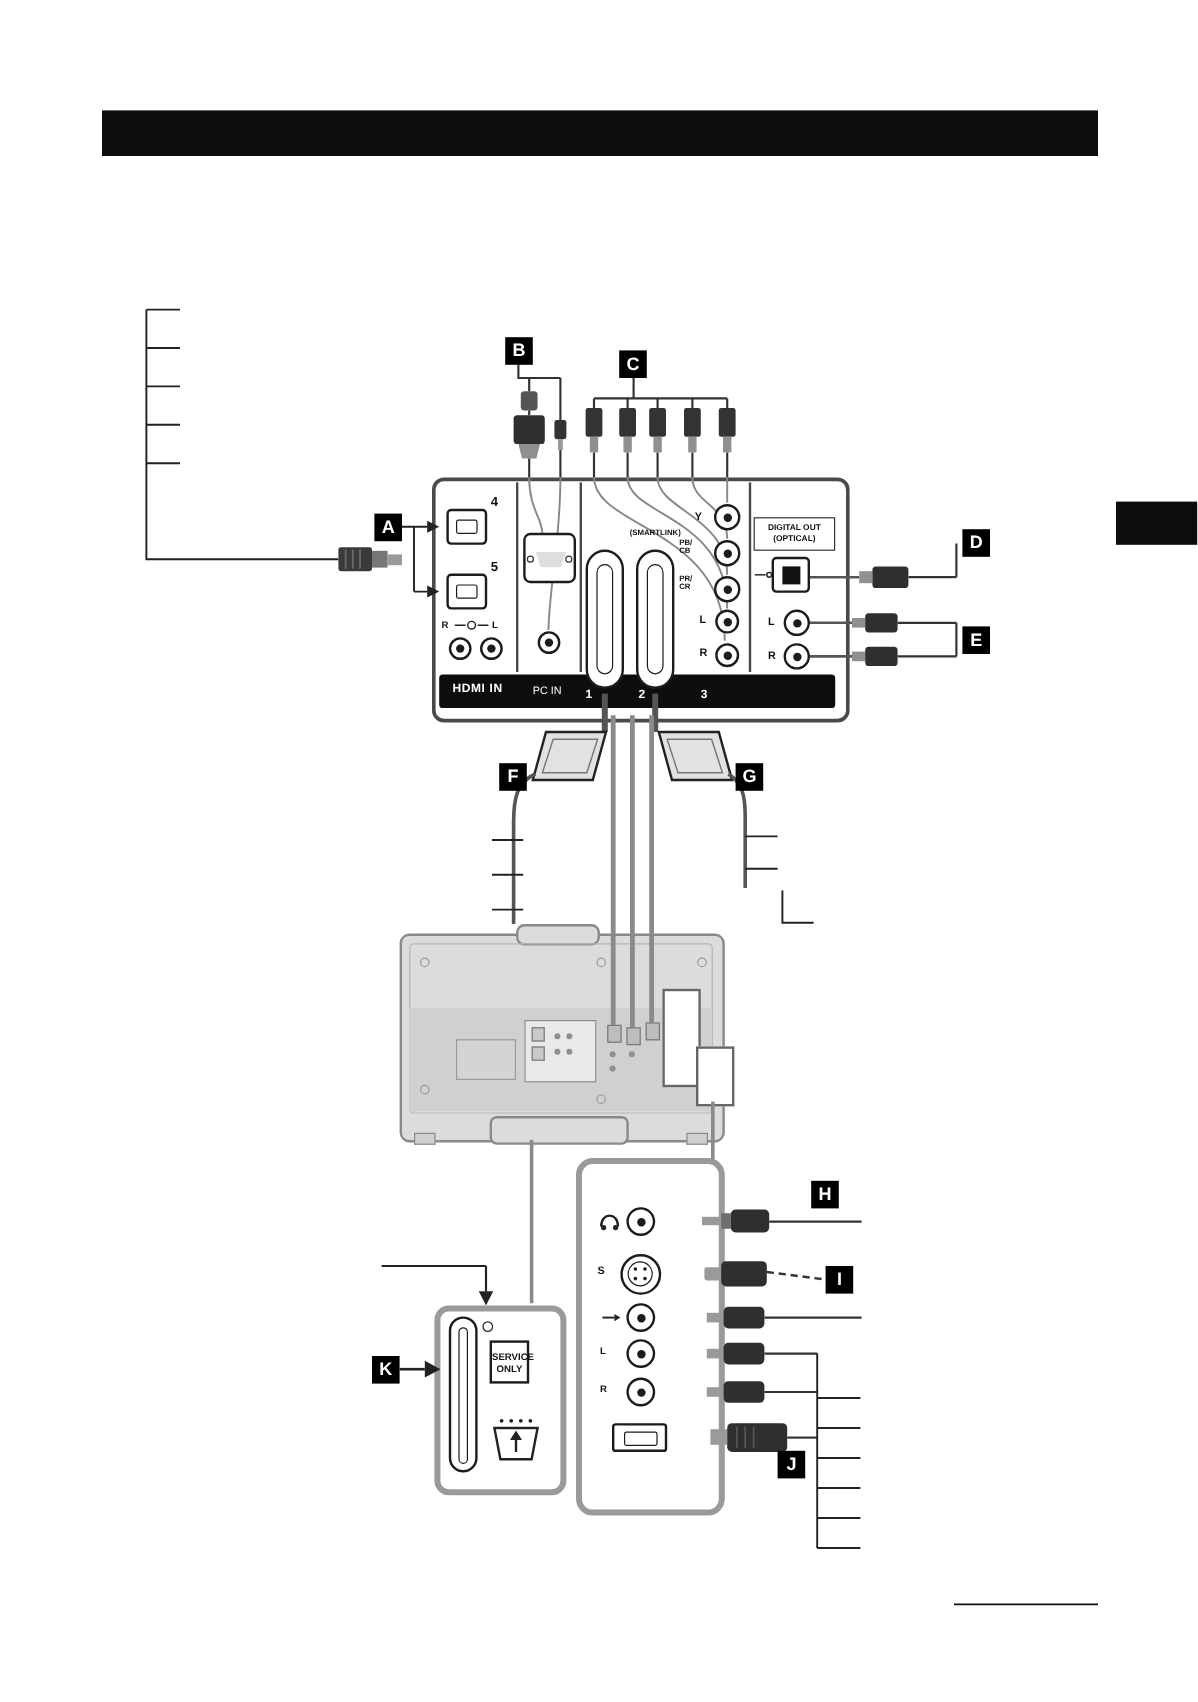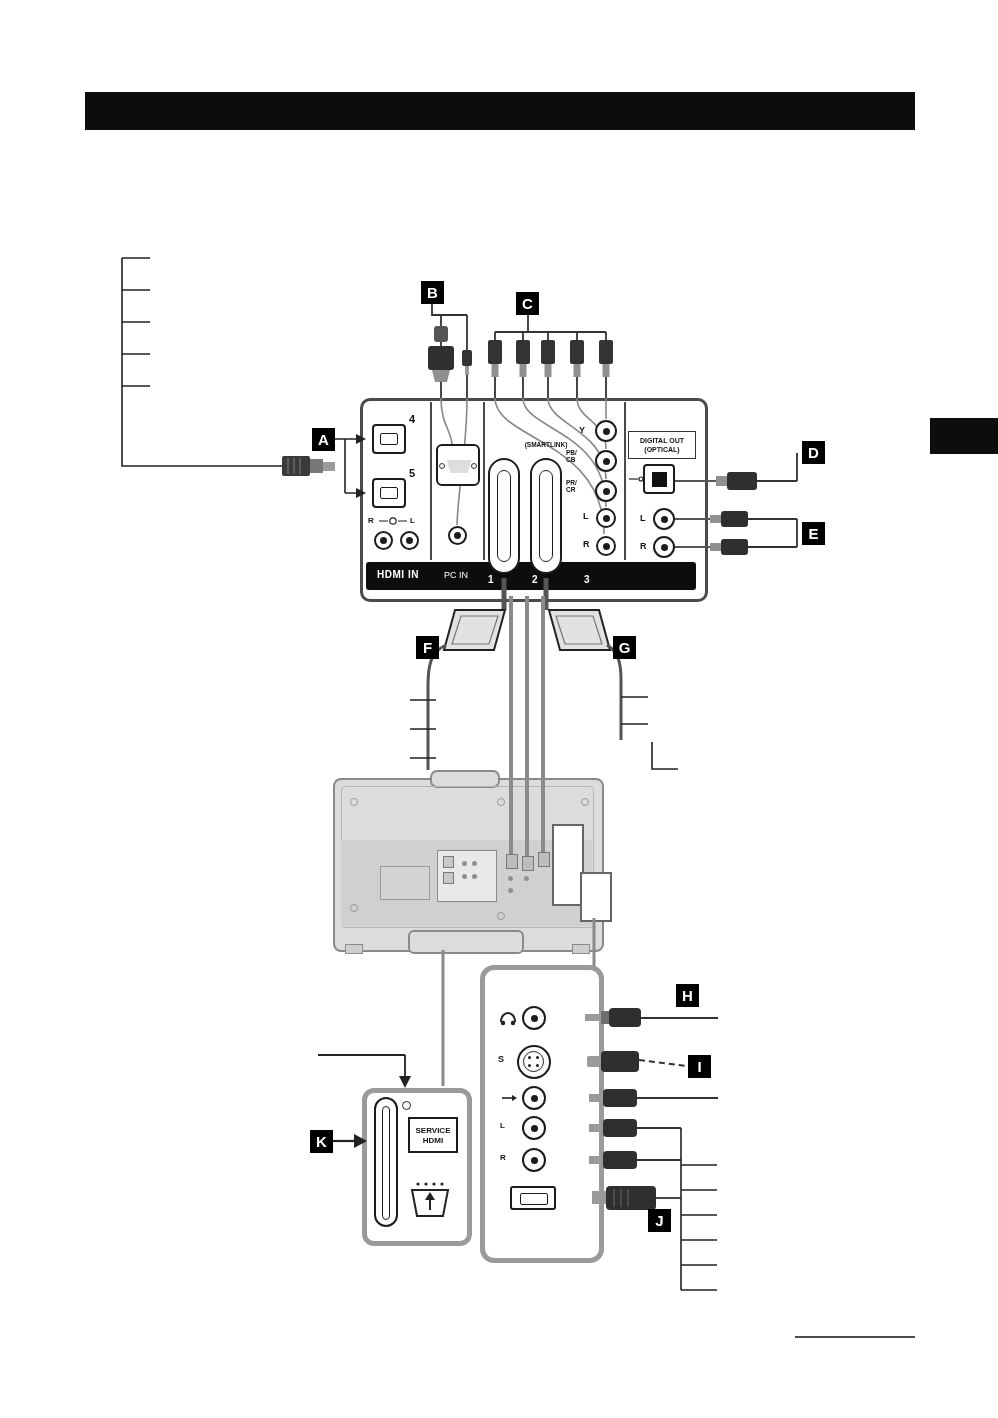--- a/index.html
+++ b/index.html
@@ -146,24 +146,24 @@
   <div class="abs jk" style="left:522px;top:1148px;width:24px;height:24px"></div>
   <div class="abs port" style="left:510px;top:1186px;width:46px;height:24px;border-radius:3px">
     <div class="inner" style="left:8px;top:5px;width:28px;height:12px;border-radius:2px"></div>
   </div>
 
   <div class="abs" style="left:362px;top:1088px;width:100px;height:148px;background:#fff;border:5px solid #9a9a9a;border-radius:12px;z-index:1"></div>
   <div class="abs port" style="left:374px;top:1097px;width:24px;height:130px;border-radius:12px">
     <div class="inner" style="left:6px;top:7px;width:8px;height:114px;border-radius:4px"></div>
   </div>
   <div class="abs" style="left:402px;top:1101px;width:7px;height:7px;border:1.5px solid #222;border-radius:50%;z-index:3"></div>
-  <div class="abs" style="left:408px;top:1117px;width:50px;height:36px;border:2px solid #1c1c1c;box-sizing:border-box;z-index:3">
+  <div class="abs" style="left:408px;top:1117px;width:33px;height:36px;border:2px solid #1c1c1c;box-sizing:border-box;z-index:3">
     <div class="t" style="position:absolute;left:0;top:7px;width:100%;text-align:center;font-size:8px;font-weight:bold;line-height:10px">
       <span>SERVICE</span><br>
-      <span>HDMI</span>
+      <span>ONLY</span>
     </div>
   </div>
 
   <div class="abs lb" style="left:312px;top:428px">A</div>
   <div class="abs lb" style="left:421px;top:281px">B</div>
   <div class="abs lb" style="left:516px;top:292px">C</div>
   <div class="abs lb" style="left:802px;top:441px">D</div>
   <div class="abs lb" style="left:802px;top:522px">E</div>
   <div class="abs lb" style="left:416px;top:636px">F</div>
   <div class="abs lb" style="left:613px;top:636px">G</div>

